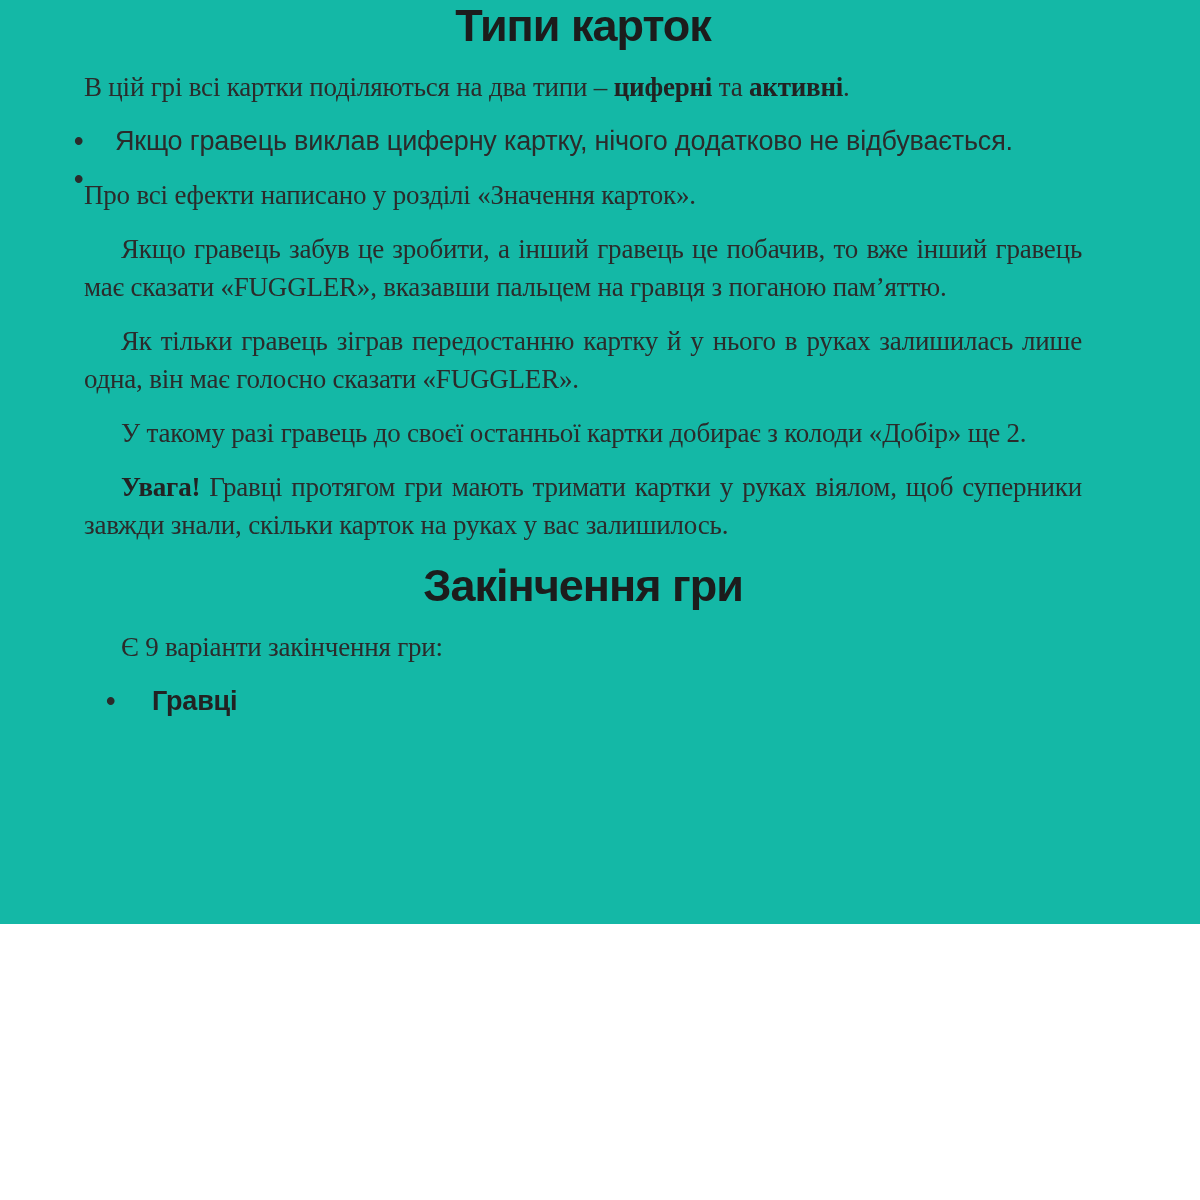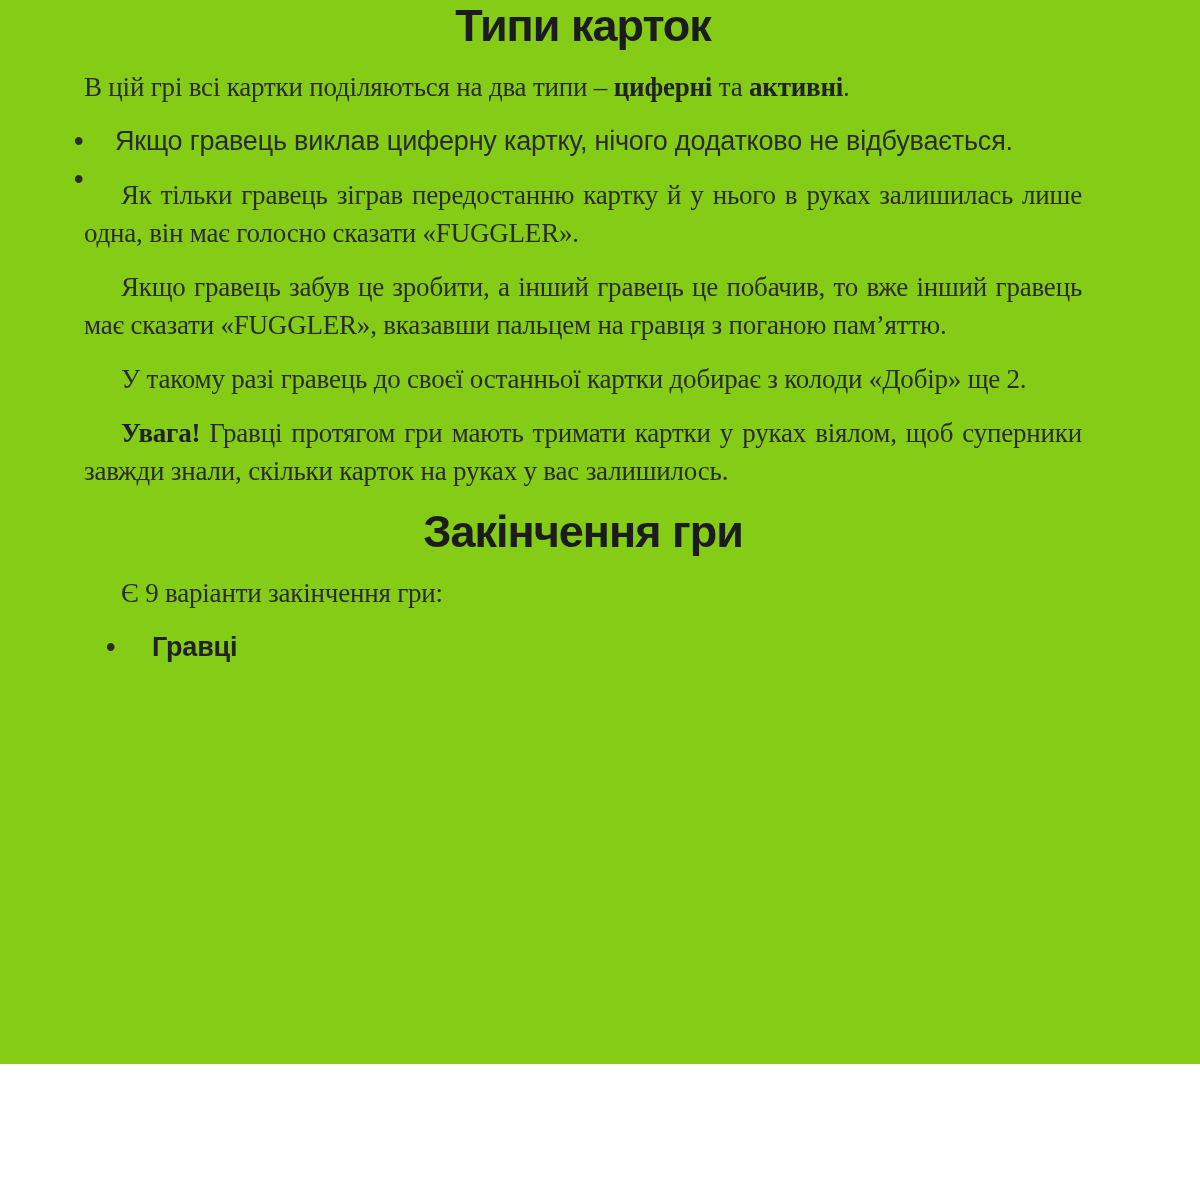--- a/index.html
+++ b/index.html
@@ -3,22 +3,22 @@
 <meta charset="utf-8">
 <style>
   html, body {
     margin: 0;
     padding: 0;
     background: #ffffff;
   }
   .page {
     position: relative;
     width: 1200px;
-    height: 1064px;
-    background: #84cc16;
+    height: 924px;
+    background: #14b8a6;
     overflow: hidden;
     font-family: "Liberation Sans", "DejaVu Sans", sans-serif;
     color: #2b2b2b;
   }
   .content {
     padding: 0 102px 0 68px; 
   }
   h1.section-title {
     font-size: 45px;
     line-height: 52px;
@@ -86,24 +86,25 @@
 
     <h1 class="section-title title-1">Типи карток</h1>
 
     <p class="no-indent"><span>В цій грі всі картки поділяються на два типи – </span><b>циферні</b><span> та </span><b>активні</b><span>.</span></p>
 
     <ul class="bullet-list">
       <li><span class="bullet-glyph">•</span><span>Якщо гравець виклав циферну картку, нічого додатково не відбувається.</span></li>
       <li><span class="bullet-glyph">•</span></li>
     </ul>
 
+    <p class="no-indent">Про всі ефекти написано у розділі «Значення карток».</p>
 
 
+    <p class="indent">Якщо гравець забув це зробити, а інший гравець це побачив, то вже інший гравець має сказати «FUGGLER», вказавши пальцем на гравця з поганою пам’яттю.</p>
     <p class="indent">Як тільки гравець зіграв передостанню картку й у нього в руках залишилась лише одна, він має голосно сказати «FUGGLER».</p>
-    <p class="indent">Якщо гравець забув це зробити, а інший гравець це побачив, то вже інший гравець має сказати «FUGGLER», вказавши пальцем на гравця з поганою пам’яттю.</p>
     <p class="indent">У такому разі гравець до своєї останньої картки добирає з колоди «Добір» ще 2.</p>
     <p class="indent"><b>Увага!</b><span> Гравці протягом гри мають тримати картки у руках віялом, щоб суперники завжди знали, скільки карток на руках у вас залишилось.</span></p>
 
     <h1 class="section-title title-3">Закінчення гри</h1>
 
     <p class="indent">Є 9 варіанти закінчення гри:</p>
 
     <div class="option-line"><span class="bullet-glyph">•</span><b>Гравці</b></div>
 
 

